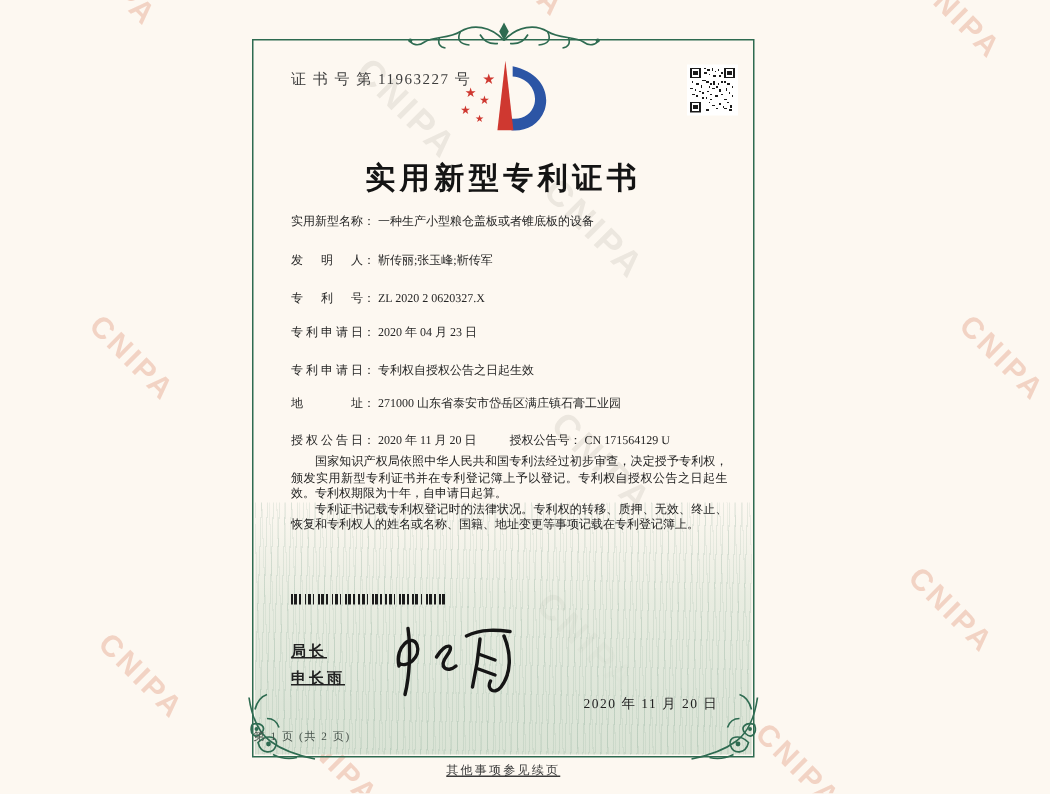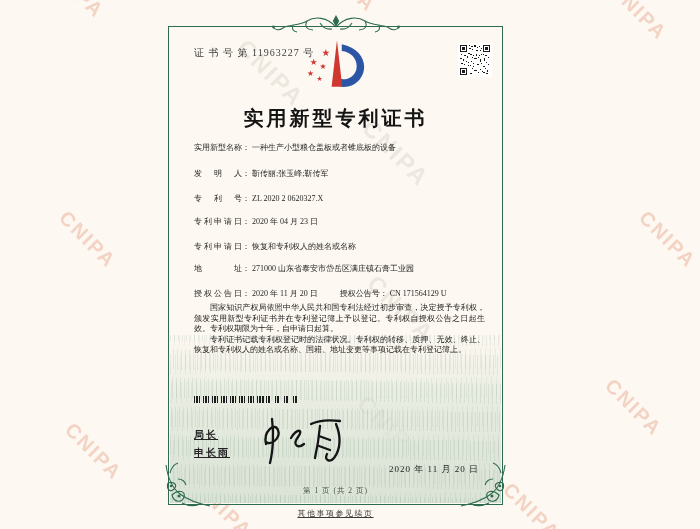--- a/index.html
+++ b/index.html
@@ -43,21 +43,21 @@
   .paras p{margin:0;text-indent:2em;}
 
   .barcode{position:absolute;left:25px;top:369px;width:104px;height:7px;
       background:repeating-linear-gradient(90deg,#1c1c1c 0 1px,transparent 1px 2px,#1c1c1c 2px 4px,
       transparent 4px 5.5px,#1c1c1c 5.5px 6.5px,transparent 6.5px 9px);}
 
   .signer{position:absolute;left:25px;top:399px;font-family:"Liberation Sans","DejaVu Sans",sans-serif;
           font-weight:700;font-size:10px;color:#222;letter-spacing:2px;line-height:18px;text-decoration:underline;}
   .signature{position:absolute;left:84px;top:386px;width:96px;height:54px;}
   .sign-date{position:absolute;left:220px;top:436px;font-size:9px;color:#222;letter-spacing:1px;}
-  .page-info{position:absolute;left:0;right:0;top:459px;text-align:center;font-size:7.5px;color:#46524b;letter-spacing:1px;}
+  .page-info{position:absolute;left:0;right:0;top:459px;font-size:7.5px;color:#46524b;letter-spacing:1px;}
 
   .footer-note{position:absolute;left:168px;width:335px;top:508px;text-align:center;
                font-size:8px;color:#3a3a3a;letter-spacing:1.5px;text-decoration:underline;}
 </style>
 </head>
 <body>
 
 <div class="stage">
 
   <div class="wm pink" style="left:40px;top:-22px">CNIPA</div>
@@ -210,21 +210,21 @@
     <div class="row" style="top:141px">
       <span class="flabel">发明人</span><span>：</span><span class="fval">靳传丽;张玉峰;靳传军</span>
     </div>
     <div class="row" style="top:166px">
       <span class="flabel">专利号</span><span>：</span><span class="fval">ZL 2020 2 0620327.X</span>
     </div>
     <div class="row" style="top:189px">
       <span class="flabel">专利申请日</span><span>：</span><span class="fval">2020 年 04 月 23 日</span>
     </div>
     <div class="row" style="top:214px">
-      <span class="flabel">专利申请日</span><span>：</span><span class="fval">恢复和专利权人的姓名或名称</span>
+      <span class="flabel">专利申请日</span><span>：</span><span class="fval">专利权自授权公告之日起生效</span>
     </div>
     <div class="row" style="top:236px">
       <span class="flabel">地址</span><span>：</span><span class="fval">271000 山东省泰安市岱岳区满庄镇石膏工业园</span>
     </div>
     <div class="row" style="top:261px">
       <span class="flabel">授权公告日</span><span>：</span><span class="fval">2020 年 11 月 20 日</span><span class="grant-gap"></span><span>授权公告号</span><span>：</span><span class="fval">CN 171564129 U</span>
     </div>
 
     <div class="paras">
       <p>国家知识产权局依照中华人民共和国专利法经过初步审查，决定授予专利权，颁发实用新型专利证书并在专利登记簿上予以登记。专利权自授权公告之日起生效。专利权期限为十年，自申请日起算。</p>

